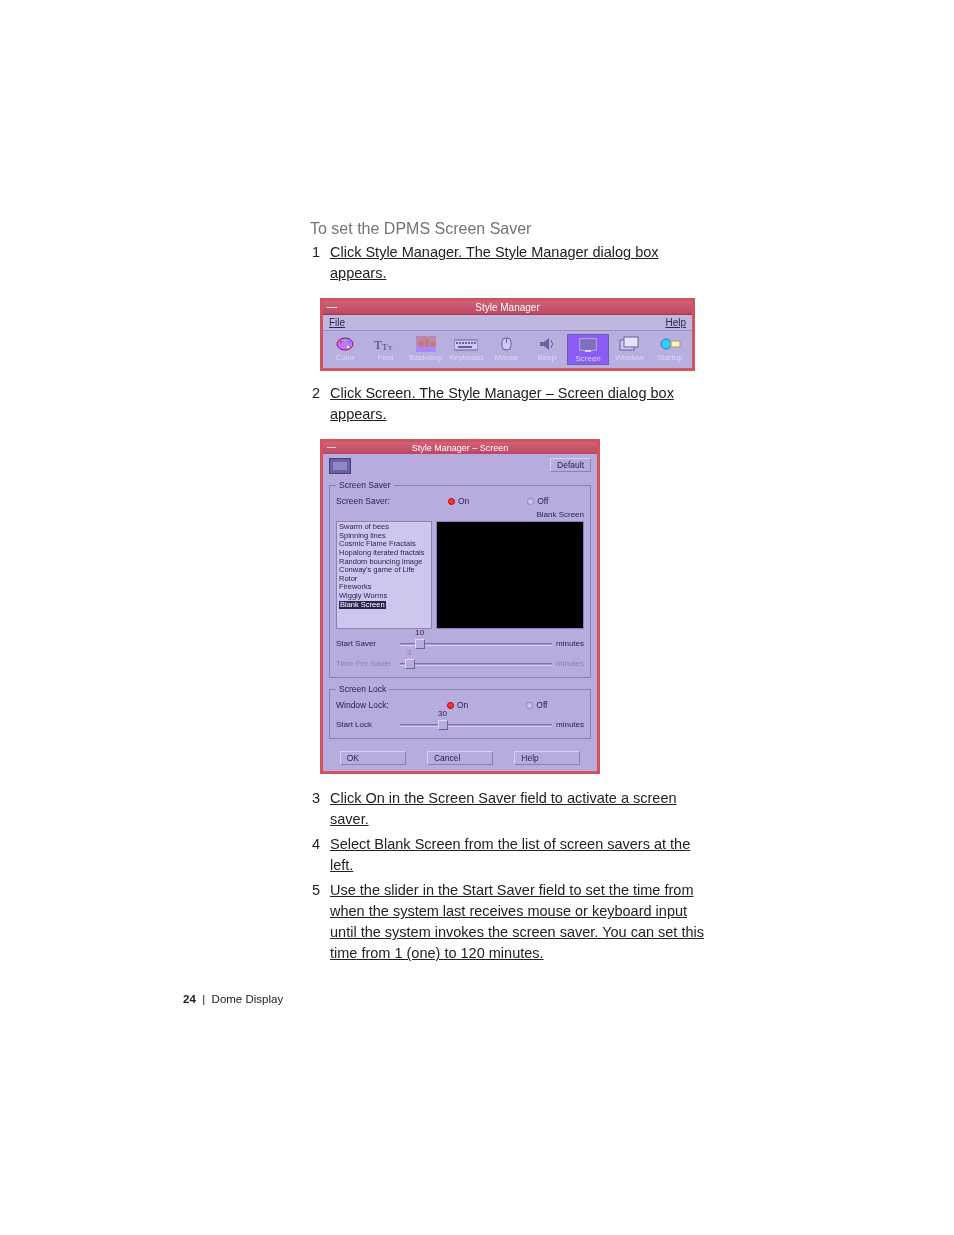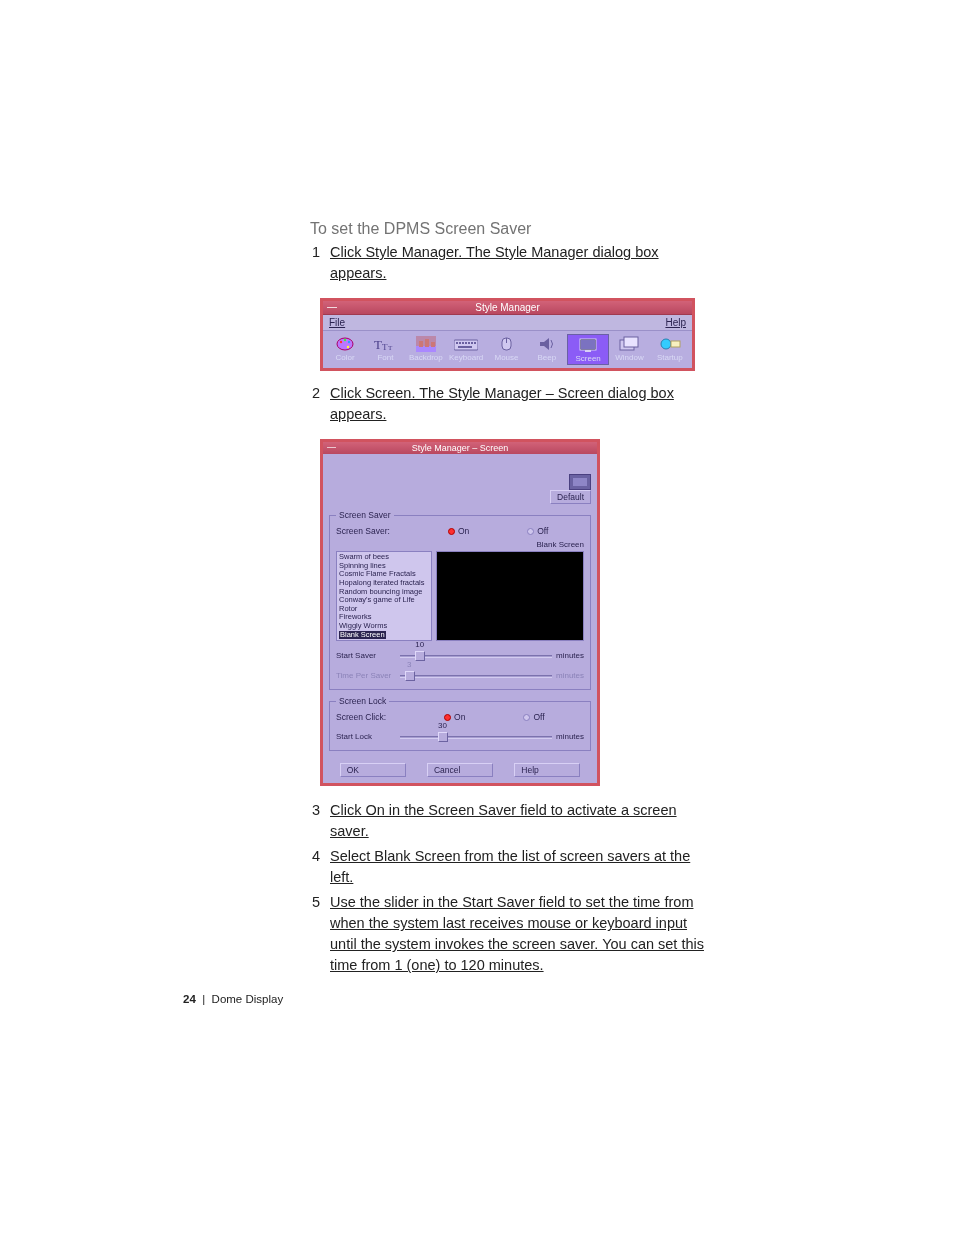--- a/index.html
+++ b/index.html
@@ -108,23 +108,22 @@
   .fig2 .titlebar {
     background: linear-gradient(#d26278,#b94860);
     color: #fff;
     text-align: center;
     padding: 1px 0;
     font-size: 9px;
     position: relative;
   }
   .fig2 .titlebar .dash { position: absolute; left: 4px; top: 0; }
   .fig2 .toprow {
-    display: flex; justify-content: space-between; align-items: flex-end;
-    padding: 20px 6px 0 6px;
-    flex-direction: column;
+    display: flex; justify-content: space-between; align-items: flex-start;
+    padding: 4px 6px 0 6px;
   }
   .fig2 .monicon {
     width: 22px; height: 16px;
     background: #6a62a2;
     border: 1px solid #4a4080;
     position: relative;
   }
   .fig2 .monicon::after {
     content: "";
     position: absolute;
@@ -159,21 +158,21 @@
     border: 1px solid #b00000;
   }
   .fig2 .radio .dot-off {
     width: 7px; height: 7px; border-radius: 50%;
     background: #cfc6ed;
     border: 1px solid #8a80c0;
   }
   .fig2 .prevhdr { text-align: right; font-size: 8px; margin-bottom: 2px; }
   .fig2 .listprev { display: flex; gap: 4px; }
   .fig2 .list {
-    width: 96px; height: 90px;
+    width: 96px; height: 108px;
     border: 1px solid #8a80c0;
     background: #cfc6ed;
     padding: 1px 2px;
     font-size: 7.5px;
     line-height: 1.15;
     overflow: hidden;
   }
   .fig2 .list .sel {
     background: #2b2350;
     color: #fff;
@@ -414,21 +413,21 @@
           <div class="thumb" style="left:3%"></div>
           <div class="val" style="left:6%">3</div>
         </div>
         <span class="unit">minutes</span>
       </div>
     </fieldset>
 
     <fieldset>
       <legend>Screen Lock</legend>
       <div class="radio-row">
-        <span>Screen Click:</span>
+        <span>Window Lock:</span>
         <span class="radio">
             <span class="dot-on"></span>
             <span>On</span>
           </span>
         <span class="radio">
             <span class="dot-off"></span>
             <span>Off</span>
           </span>
       </div>
       <div class="slrow">

